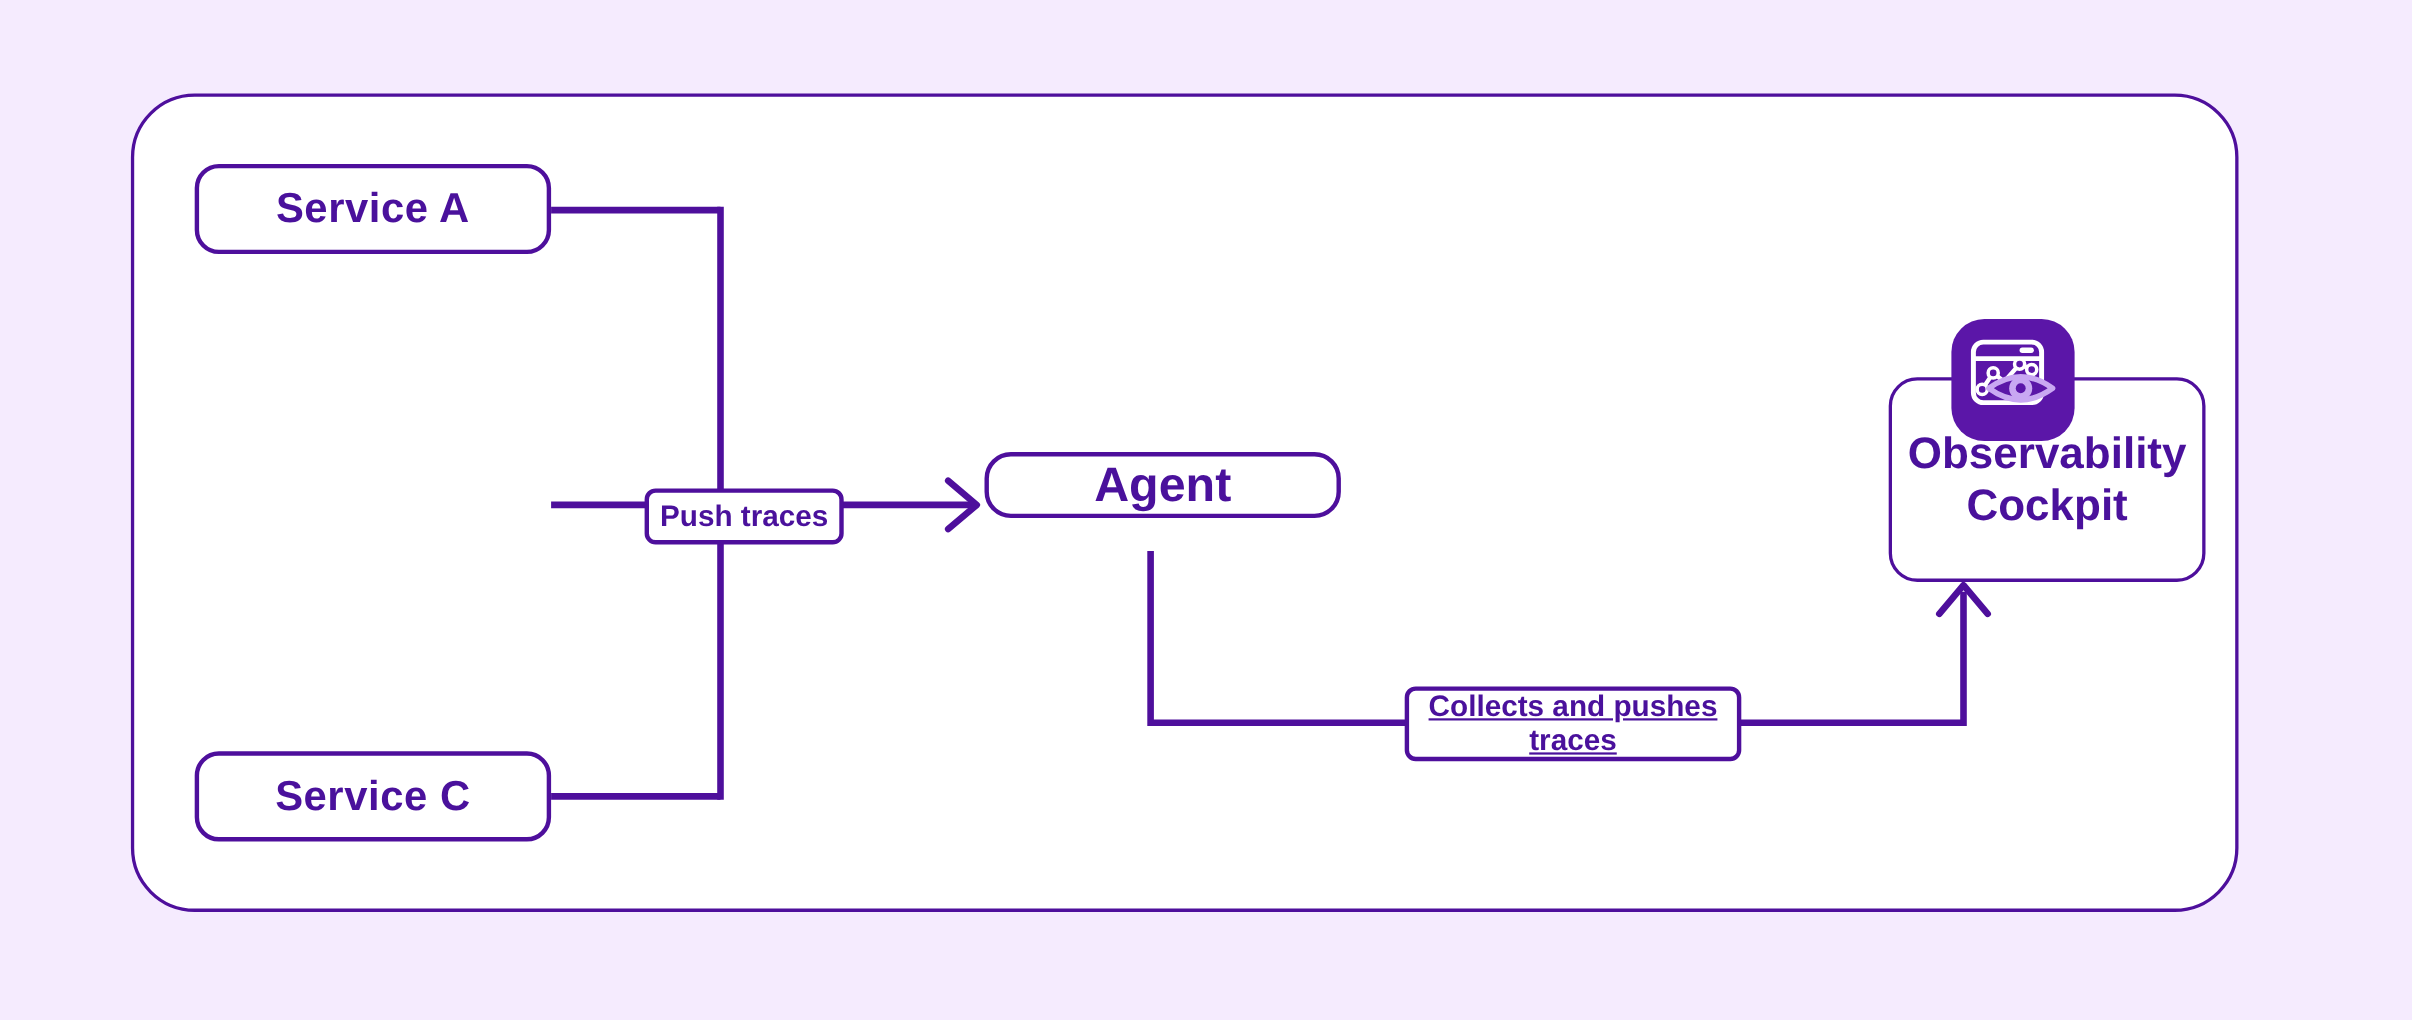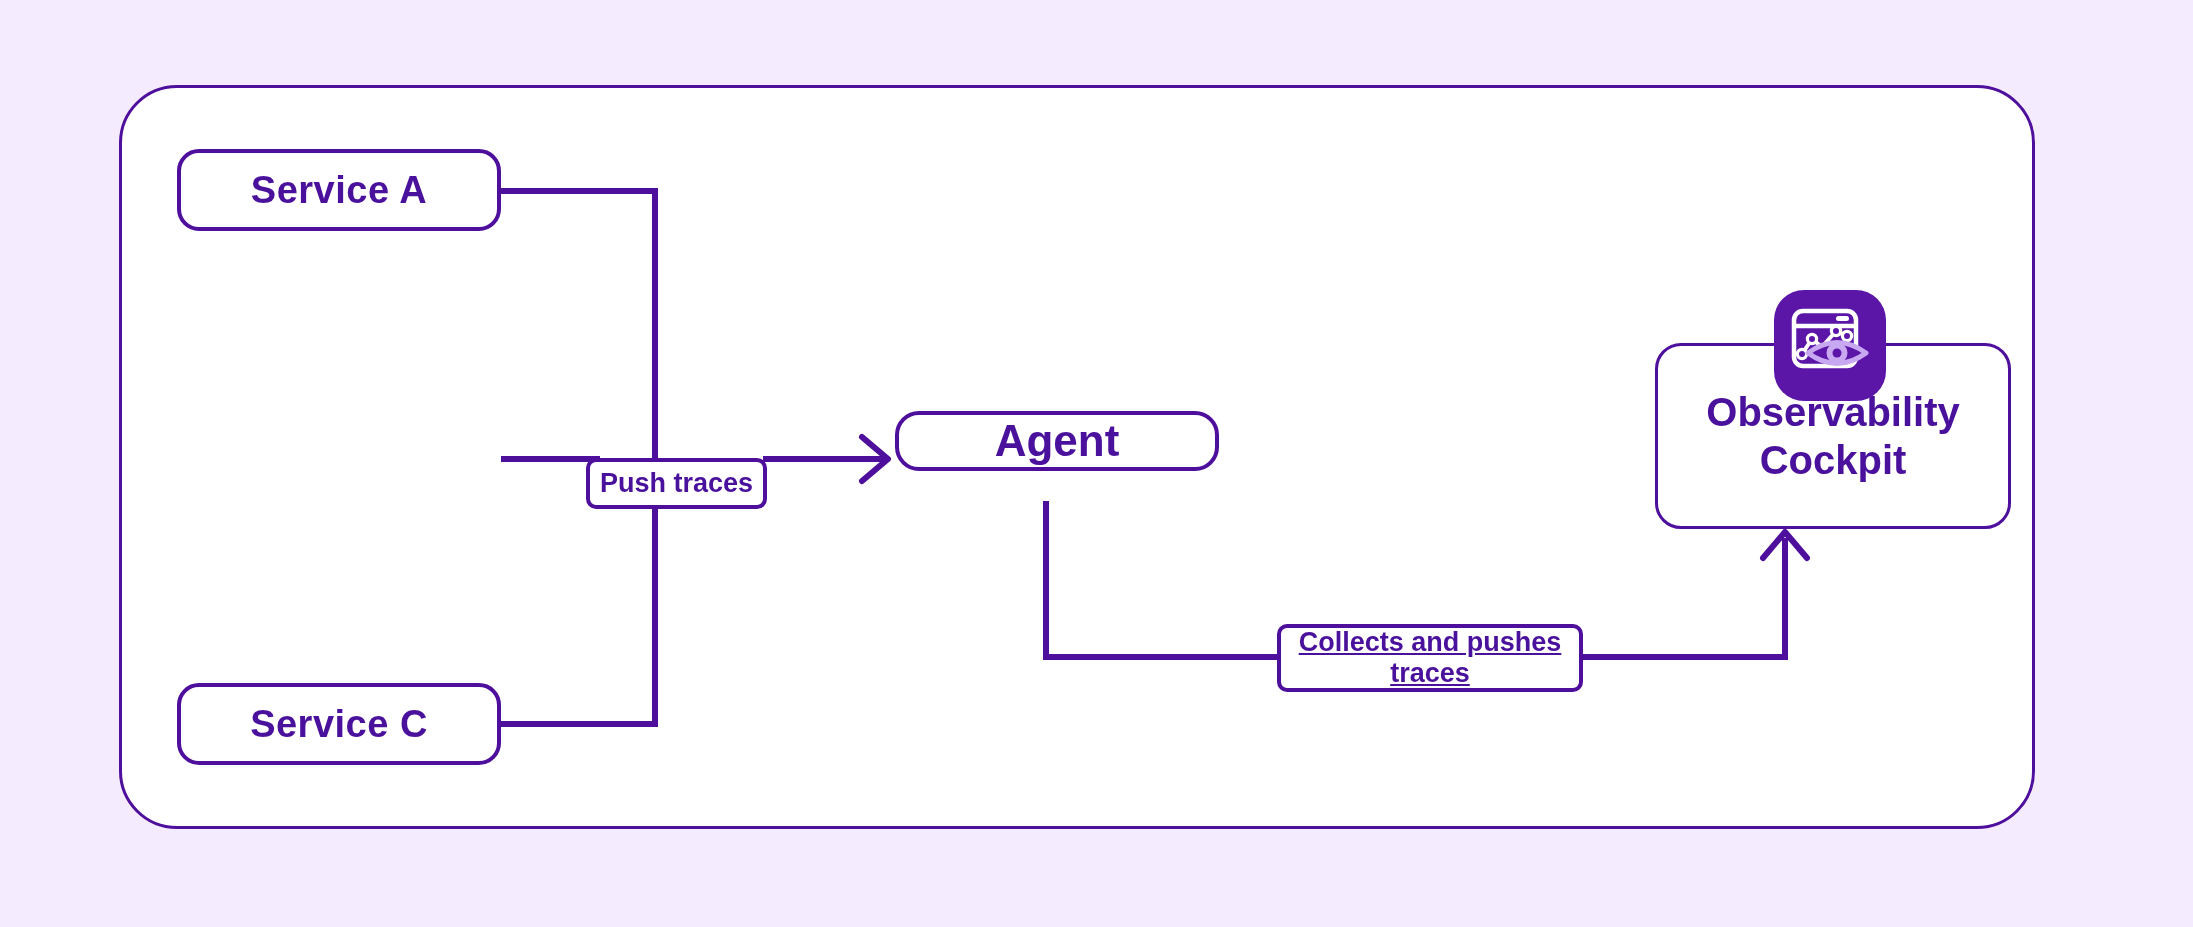--- a/index.html
+++ b/index.html
@@ -6,26 +6,26 @@
   body{background:#f5ebfe;font-family:"Liberation Sans","DejaVu Sans",sans-serif;}
   .canvas{position:relative;width:2193px;height:927px;}
   .outer{position:absolute;left:119px;top:85px;width:1916px;height:744px;
          background:#ffffff;border:3px solid #4e0f9c;border-radius:58px;box-sizing:border-box;}
   .connector-layer{position:absolute;left:0;top:0;width:2193px;height:927px;z-index:1;pointer-events:none;}
   .node{position:absolute;z-index:2;background:#ffffff;border:4px solid #4e0f9c;border-radius:22px;
         box-sizing:border-box;display:flex;align-items:center;justify-content:center;
         color:#4a119c;font-weight:bold;text-align:center;}
   .svc{left:177px;width:324px;height:82px;font-size:38px;letter-spacing:.5px;}
   .agent{left:895px;top:411px;width:324px;height:60px;font-size:44px;border-radius:24px;}
-  .cockpit{left:1655px;top:343px;width:356px;height:186px;font-size:40px;line-height:1.2;
+  .cockpit{left:1717px;top:343px;width:288px;height:186px;font-size:40px;line-height:1.2;
            border-radius:26px;border-width:3px;padding:0 20px;}
   .edge-label{position:absolute;z-index:2;background:#ffffff;border:4px solid #4e0f9c;border-radius:10px;
               box-sizing:border-box;display:flex;align-items:center;justify-content:center;
               color:#4a119c;font-weight:bold;font-size:27px;text-align:center;line-height:1.15;}
-  .push{left:586px;top:458px;width:181px;height:51px;}
+  .push{left:586px;top:444px;width:181px;height:51px;}
   .collects{left:1277px;top:624px;width:306px;height:68px;padding:0 8px;text-decoration:underline;}
   .app-icon{position:absolute;z-index:3;left:1774px;top:290px;width:112px;height:111px;
             background:#5b16a8;border-radius:30px;display:flex;align-items:center;justify-content:center;}
   .app-icon svg{width:112px;height:111px;display:block;}
 </style>
 </head>
 <body>
 
 <div class="canvas">
 

